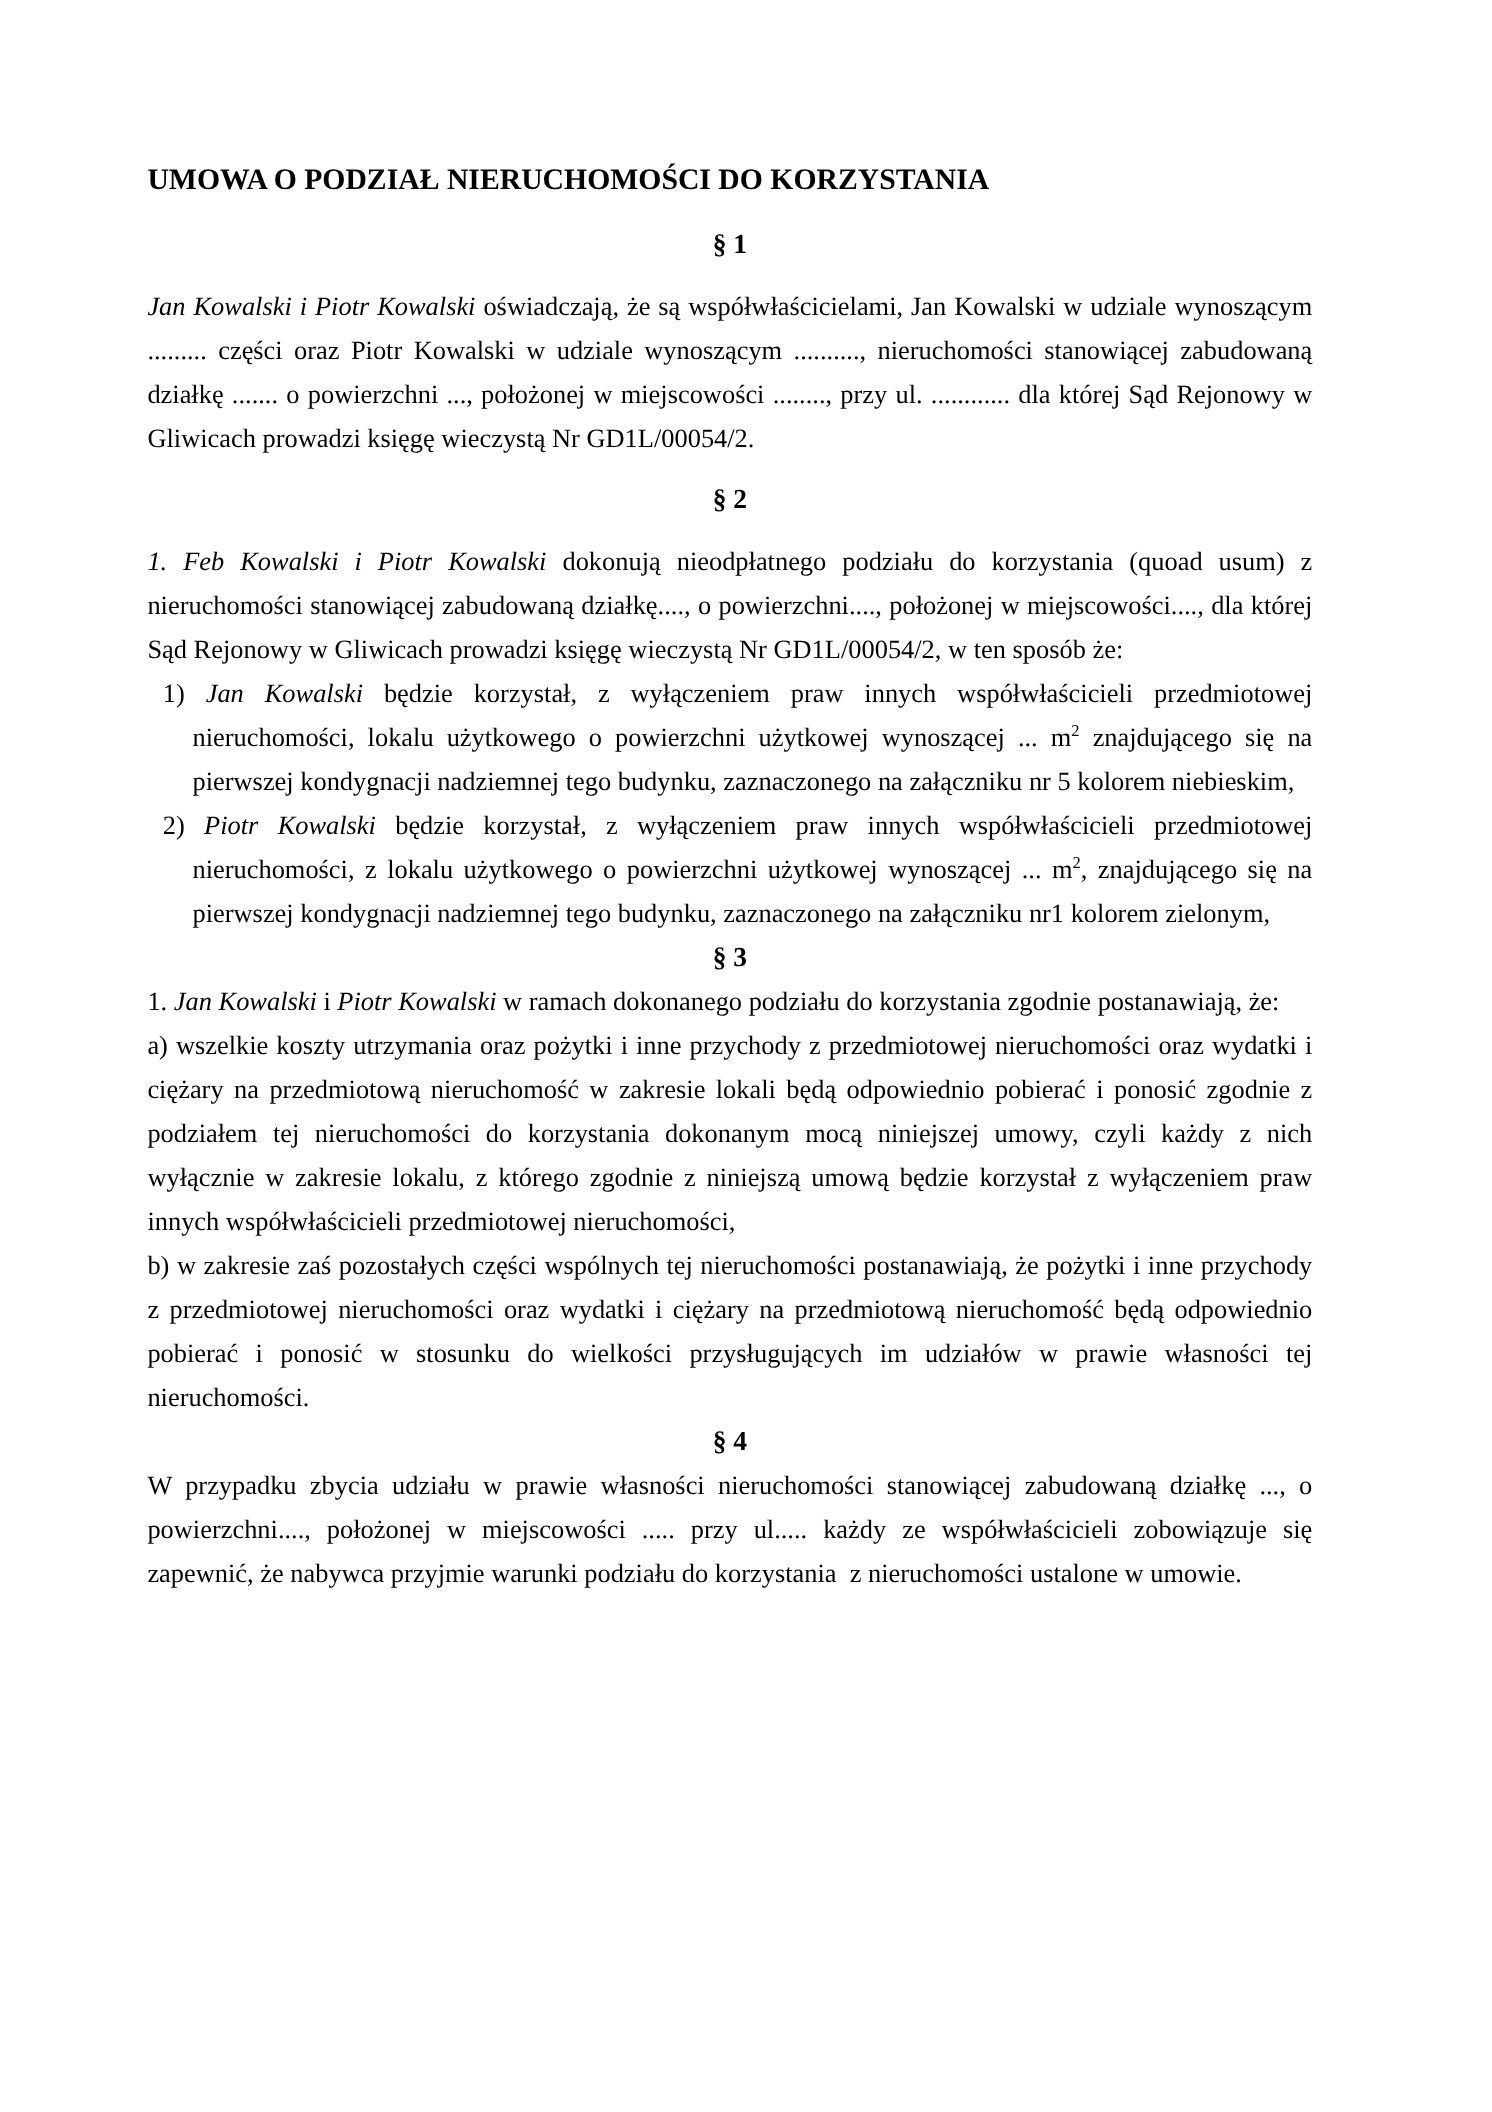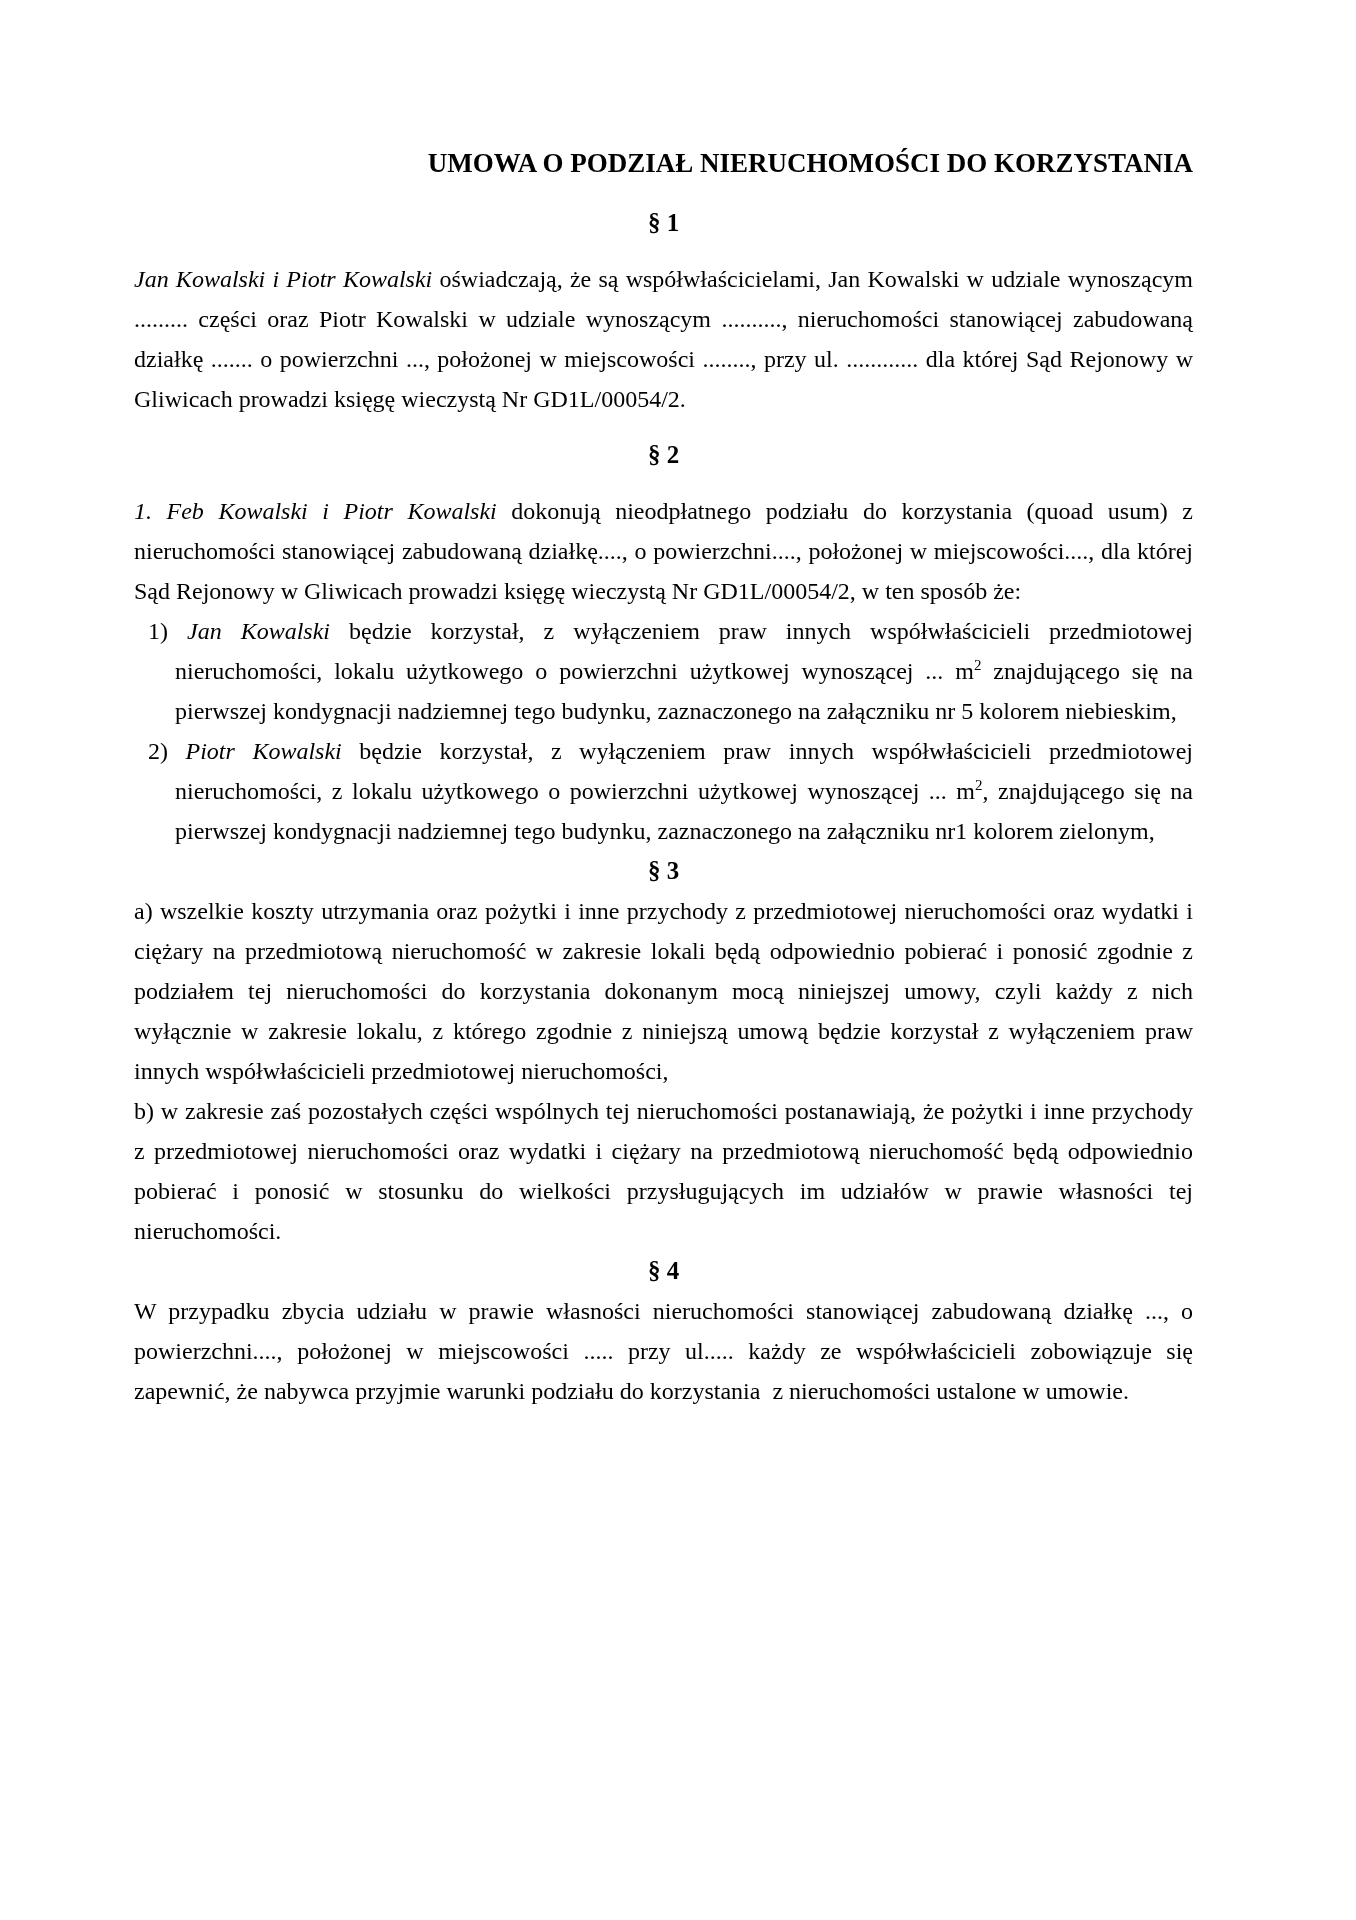--- a/index.html
+++ b/index.html
@@ -14,21 +14,21 @@
     box-sizing: border-box;
     width: 1356px;
     height: 1920px;
     padding: 143px 163px 0 134px;
     background: #ffffff;
     overflow: hidden;
   }
   .doc-title {
     font-size: 27px;
     font-weight: bold;
-    text-align: right;
+    text-align: left;
     line-height: 40px;
     margin: 0 0 20px 0;
   }
   .sec-heading {
     font-size: 25px;
     font-weight: bold;
     text-align: center;
     line-height: 40px;
     margin: 0;
   }
@@ -56,18 +56,19 @@
 <div class="page">
   <h1 class="doc-title">UMOWA O PODZIAŁ NIERUCHOMOŚCI DO KORZYSTANIA</h1>
   <div id="doc-body">
       <div class="sec-heading spaced">§ 1</div>
       <p class="para"><span class="it">Jan Kowalski i Piotr Kowalski</span><span> oświadczają, że są współwłaścicielami, Jan Kowalski w udziale wynoszącym ......... części oraz Piotr Kowalski w udziale wynoszącym .........., nieruchomości stanowiącej zabudowaną działkę ....... o powierzchni ..., położonej w miejscowości ........, przy ul. ............ dla której Sąd Rejonowy w Gliwicach prowadzi księgę wieczystą Nr GD1L/00054/2.</span></p>
       <div class="sec-heading spaced">§ 2</div>
       <p class="para"><span class="it">1. Feb Kowalski i Piotr Kowalski</span><span> dokonują nieodpłatnego podziału do korzystania (quoad usum) z nieruchomości stanowiącej zabudowaną działkę...., o powierzchni...., położonej w miejscowości...., dla której Sąd Rejonowy w Gliwicach prowadzi księgę wieczystą Nr GD1L/00054/2, w ten sposób że:</span></p>
       <p class="para hang"><span>1) </span><span class="it">Jan Kowalski</span><span> będzie korzystał, z wyłączeniem praw innych współwłaścicieli przedmiotowej nieruchomości, lokalu użytkowego o powierzchni użytkowej wynoszącej ... m</span><sup class="sp">2</sup><span> znajdującego się na pierwszej kondygnacji nadziemnej tego budynku, zaznaczonego na załączniku nr 5 kolorem niebieskim,</span></p>
       <p class="para hang"><span>2) </span><span class="it">Piotr Kowalski</span><span> będzie korzystał, z wyłączeniem praw innych współwłaścicieli przedmiotowej nieruchomości, z lokalu użytkowego o powierzchni użytkowej wynoszącej ... m</span><sup class="sp">2</sup><span>, znajdującego się na pierwszej kondygnacji nadziemnej tego budynku, zaznaczonego na załączniku nr1 kolorem zielonym,</span></p>
       <div class="sec-heading">§ 3</div>
+      <p class="para"><span>1. </span><span class="it">Jan Kowalski</span><span> i </span><span class="it">Piotr Kowalski</span><span> w ramach dokonanego podziału do korzystania zgodnie postanawiają, że:</span></p>
       <p class="para"><span>a) wszelkie koszty utrzymania oraz pożytki i inne przychody z przedmiotowej nieruchomości oraz wydatki i ciężary na przedmiotową nieruchomość w zakresie lokali będą odpowiednio pobierać i ponosić zgodnie z podziałem tej nieruchomości do korzystania dokonanym mocą niniejszej umowy, czyli każdy z nich wyłącznie w zakresie lokalu, z którego zgodnie z niniejszą umową będzie korzystał z wyłączeniem praw innych współwłaścicieli przedmiotowej nieruchomości,</span></p>
       <p class="para"><span>b) w zakresie zaś pozostałych części wspólnych tej nieruchomości postanawiają, że pożytki i inne przychody z przedmiotowej nieruchomości oraz wydatki i ciężary na przedmiotową nieruchomość będą odpowiednio pobierać i ponosić w stosunku do wielkości przysługujących im udziałów w prawie własności tej nieruchomości.</span></p>
       <div class="sec-heading">§ 4</div>
       <p class="para"><span>W przypadku zbycia udziału w prawie własności nieruchomości stanowiącej zabudowaną działkę ..., o powierzchni...., położonej w miejscowości ..... przy ul..... każdy ze współwłaścicieli zobowiązuje się zapewnić, że nabywca przyjmie warunki podziału do korzystania &nbsp;z nieruchomości ustalone w umowie.</span></p>
     </div>
 </div>
 
 </body></html>

